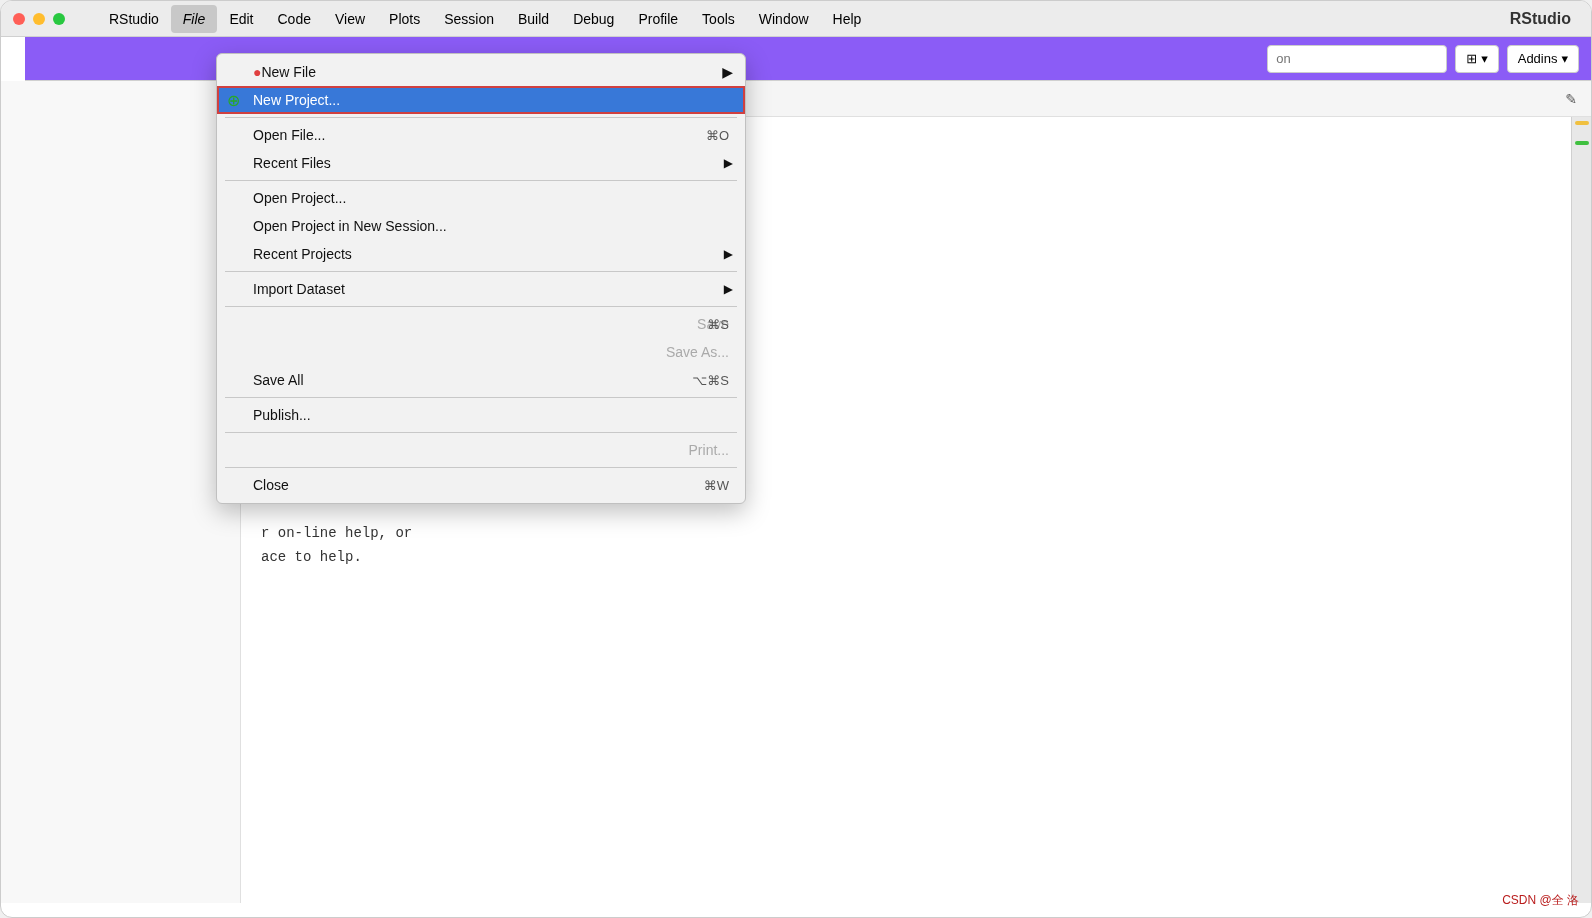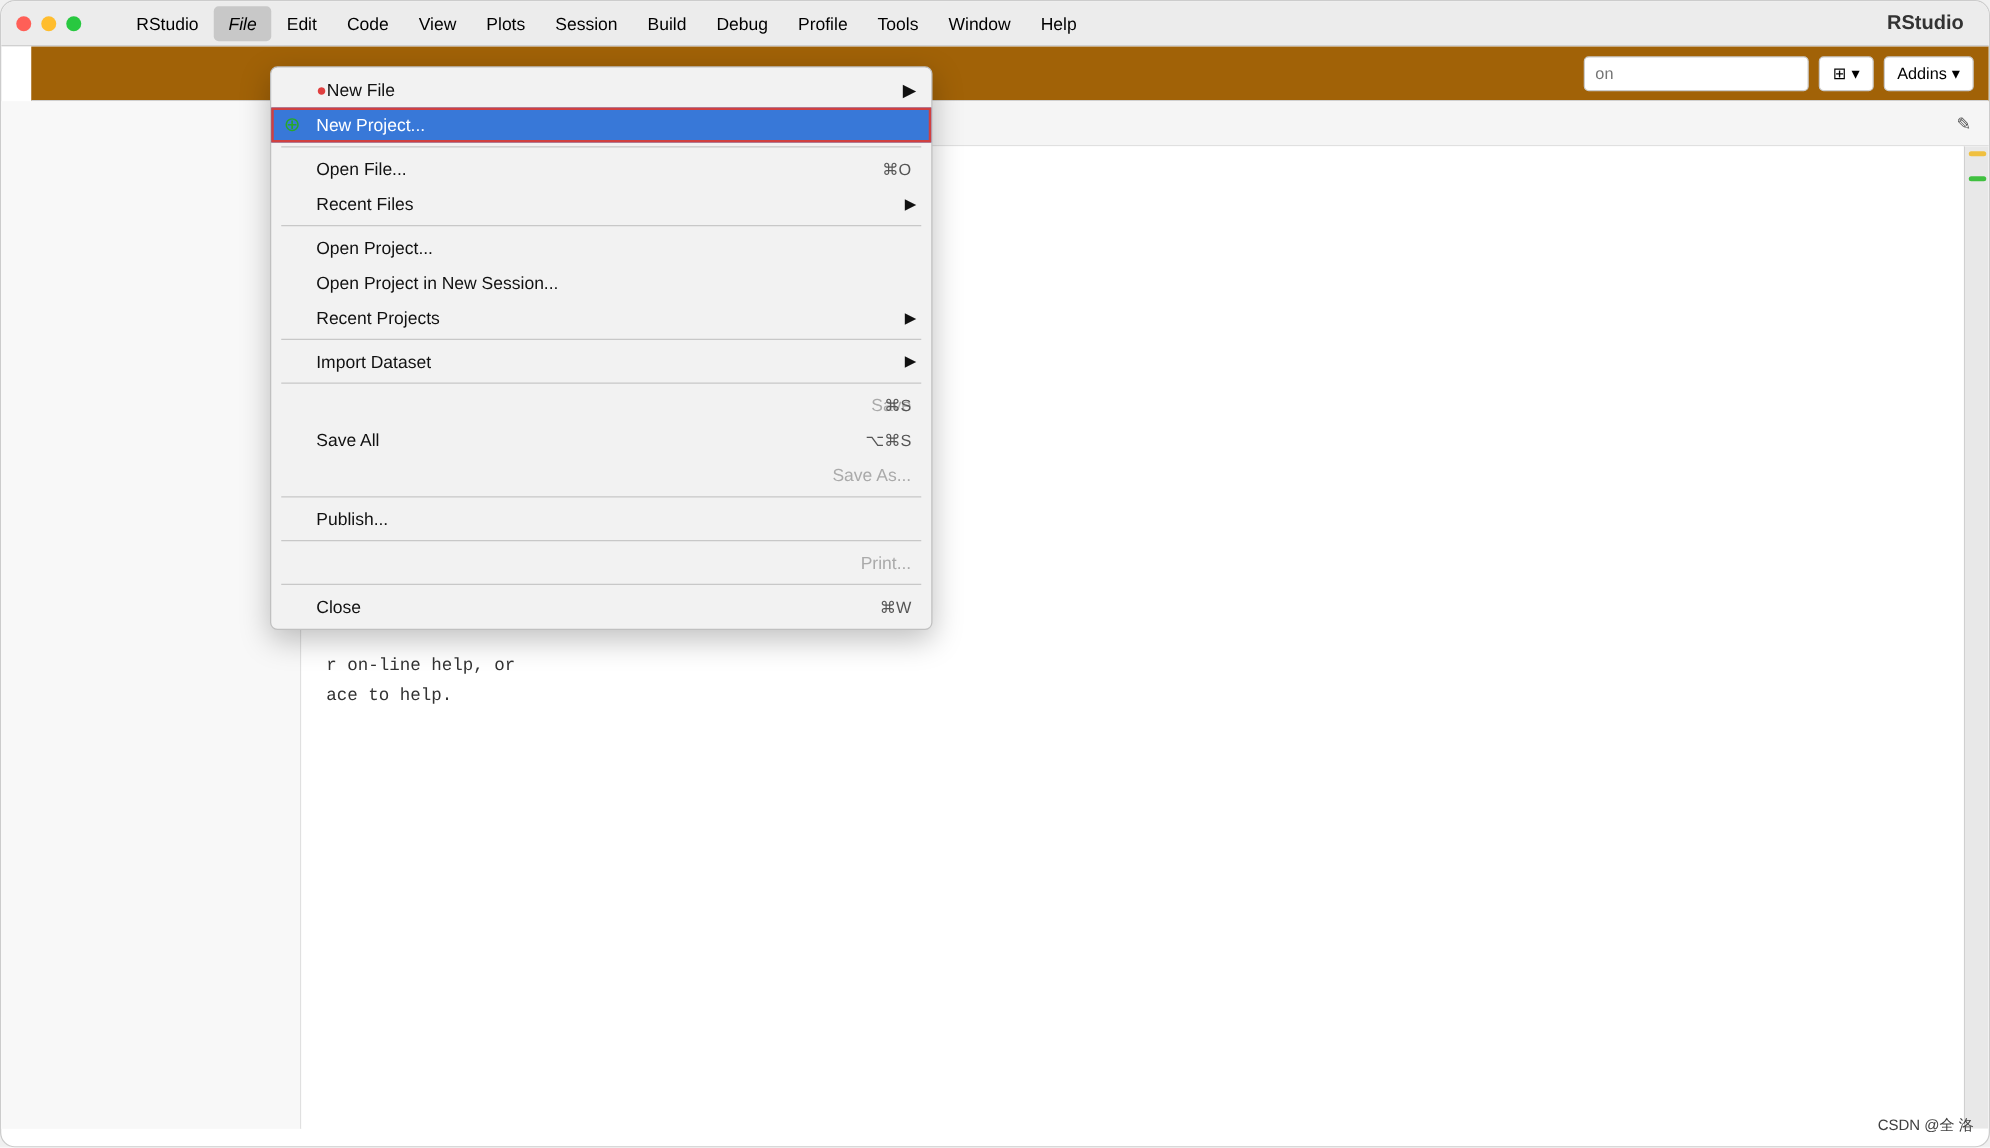--- a/index.html
+++ b/index.html
@@ -61,21 +61,21 @@
       top: 50%;
       transform: translateY(-50%);
       font-size: 16px;
       font-weight: 600;
       color: #333;
     }
 
     
     .toolbar {
       height: 44px;
-      background: #a16207;
+      background: #8b5cf6;
       border-bottom: 1px solid #d0d0d0;
       display: flex;
       align-items: center;
       padding: 0 12px;
       gap: 8px;
       margin-left: 24px;
     }
 
     .toolbar-spacer { flex: 1; }
 
@@ -251,21 +251,21 @@
       color: #333;
       line-height: 1.7;
       white-space: pre;
     }
 
     .watermark {
       position: absolute;
       bottom: 8px;
       right: 12px;
       font-size: 12px;
-      color: #404040;
+      color: #b91c1c;
       z-index: 50;
     }
 
     
     .traffic-lights {
       display: flex;
       gap: 8px;
       margin-left: 12px;
     }
     .tl {
@@ -447,27 +447,27 @@
         <span class="arrow">▶</span>
       </div>
 
       <div class="menu-separator"></div>
 
       <div class="menu-section-item disabled">
         <span>Save</span>
         <span class="shortcut">⌘S</span>
       </div>
 
+      <div class="menu-section-item disabled">
+        <span>Save As...</span>
+      </div>
+
       <div class="menu-section-item">
         <span>Save All</span>
         <span class="shortcut">⌥⌘S</span>
-      </div>
-
-      <div class="menu-section-item disabled">
-        <span>Save As...</span>
       </div>
 
       <div class="menu-separator"></div>
 
       <div class="menu-section-item">
         <span>Publish...</span>
       </div>
 
       <div class="menu-separator"></div>
 

